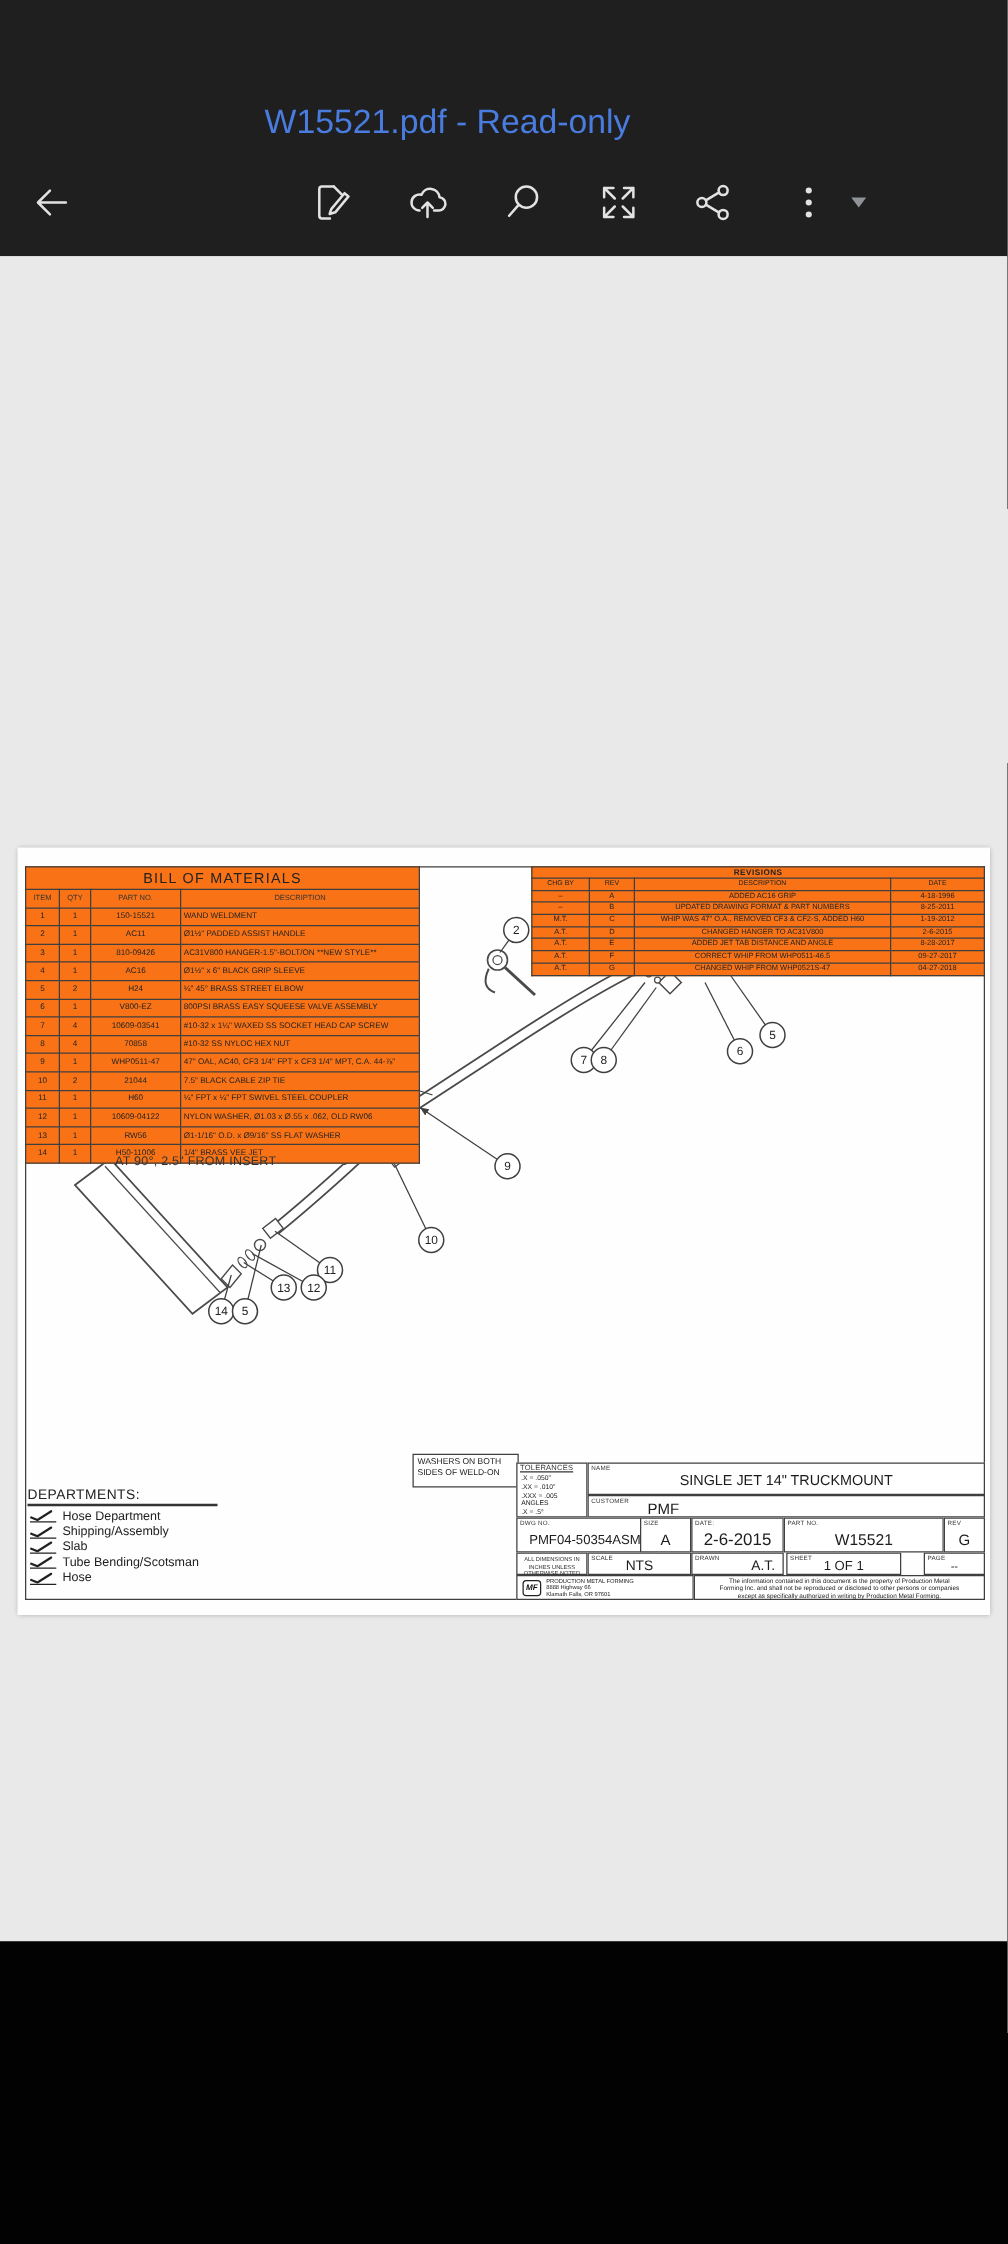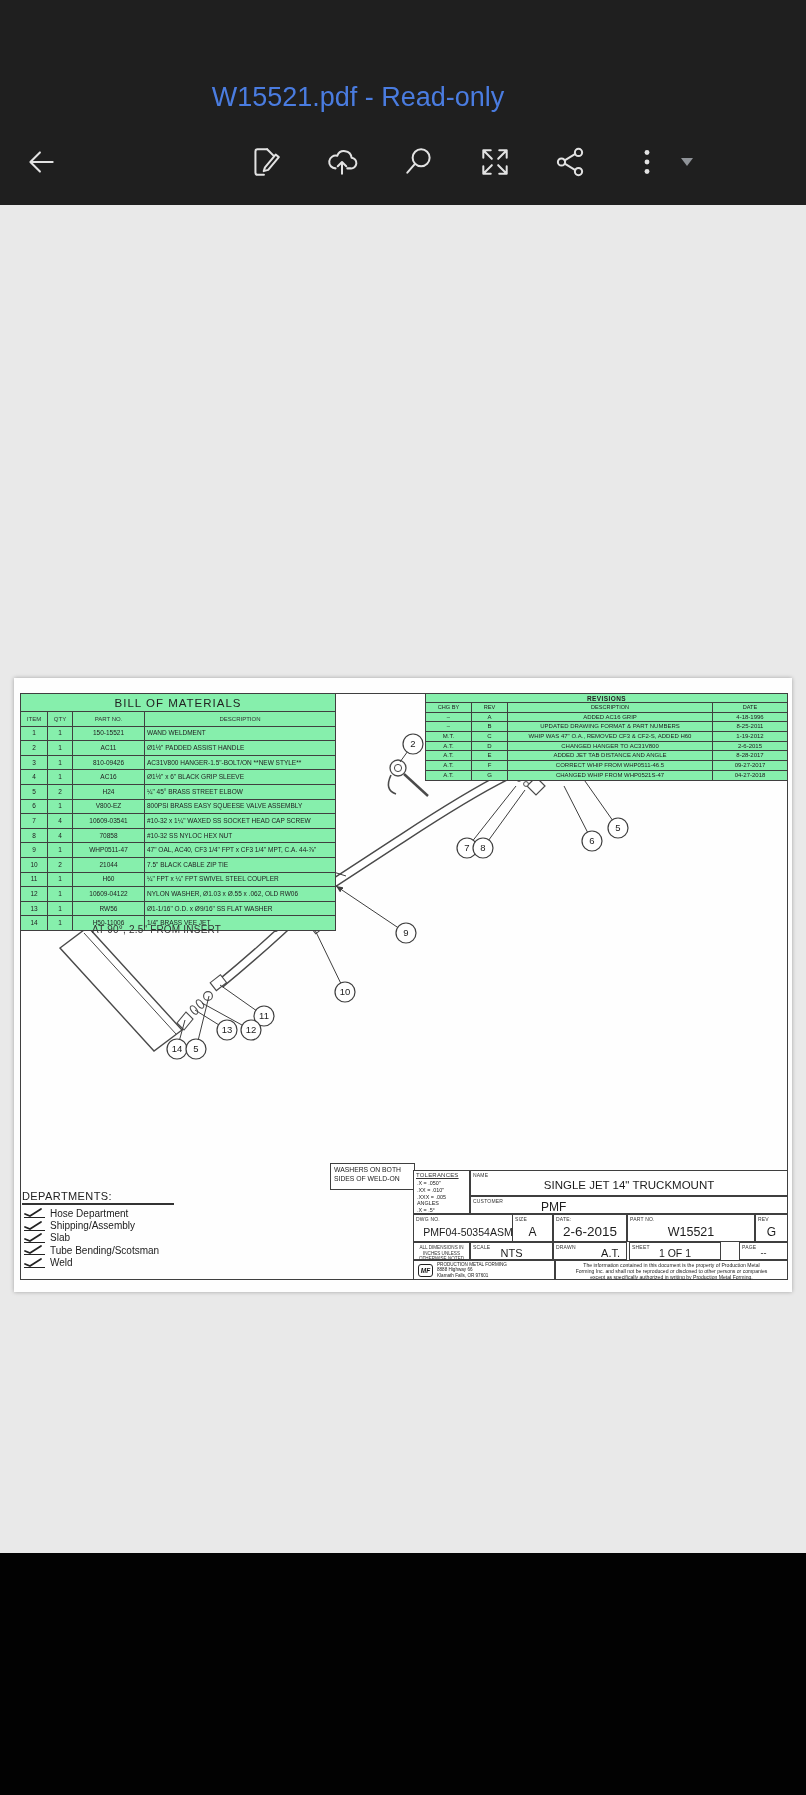--- a/index.html
+++ b/index.html
@@ -20,21 +20,21 @@
   
   .canvas{position:absolute;left:0;top:205px;width:806px;height:1348px;background:#e9e9e9;}
   .bottombar{position:absolute;left:0;top:1553px;width:806px;height:242px;background:#020202;}
   .page{position:absolute;left:14px;top:678px;width:778px;height:614px;background:#fefefe;
         box-shadow:0 0 4px rgba(0,0,0,.3);color:#2b2b2b;}
   .frame{position:absolute;left:6px;top:15px;width:768px;height:587px;border:1.6px solid #3f3f3f;}
   #drawing{position:absolute;left:0;top:0;width:774px;height:614px;}
   .to{stroke:#4a4a4a;stroke-width:9.5;fill:none;}
   .ti{stroke:#ffffff;stroke-width:6.6;fill:none;}
   
-  table{border-collapse:collapse;table-layout:fixed;background:#86efac;}
+  table{border-collapse:collapse;table-layout:fixed;background:#f97316;}
   .bom{position:absolute;left:6px;top:15px;width:315px;font-size:6.5px;}
   .bom th,.bom td{border:1px solid #3f3f3f;padding:0 2px;height:14.6px;line-height:8px;
                   overflow:hidden;white-space:nowrap;font-weight:normal;color:#222;}
   .bom .ttl{height:18px;font-size:11.5px;letter-spacing:1px;text-align:center;}
   .bom thead tr:nth-child(2) th{text-align:center;font-size:6px;color:#333;}
   .bom td:nth-child(-n+3){text-align:center;}
   .bom td:nth-child(4){text-align:left;}
   
   .rev{position:absolute;left:411px;top:15px;width:362px;font-size:6px;}
   .rev th,.rev td{border:1px solid #3f3f3f;padding:0 2px;height:9.7px;line-height:7px;
@@ -431,21 +431,21 @@
           <li>
             <span class="chk"><svg width="18" height="9" viewBox="0 0 18 9">
                 <path d="M1,6 L6,8 L17,1" stroke="#222" stroke-width="1.8" fill="none" stroke-linecap="round"></path>
               </svg></span>
             <span>Tube Bending/Scotsman</span>
           </li>
           <li>
             <span class="chk"><svg width="18" height="9" viewBox="0 0 18 9">
                 <path d="M1,6 L6,8 L17,1" stroke="#222" stroke-width="1.8" fill="none" stroke-linecap="round"></path>
               </svg></span>
-            <span>Weld</span>
+            <span>Hose</span>
           </li>
         </ul>
     </div>
 
     <div class="tblock">
       <div class="cell" style="left:0;top:0;width:57px;height:44px">
         <span class="lbl tol-lbl">TOLERANCES</span>
         <div class="tol-lines" style="margin-top:9px">
             <div>.X = .050"</div>
             <div>.XX = .010"</div>
@@ -453,21 +453,21 @@
             <div>ANGLES</div>
             <div>.X = .5°</div>
           </div>
       </div>
       <div class="cell" style="left:57px;top:0;width:318px;height:26px">
         <span class="lbl">NAME</span>
         <span class="val" style="top:8px;font-size:11.5px">SINGLE JET 14" TRUCKMOUNT</span>
       </div>
       <div class="cell" style="left:57px;top:26px;width:318px;height:18px">
         <span class="lbl">CUSTOMER</span>
-        <span class="val" style="top:3px;left:70px;width:auto;font-size:12px">PMF</span>
+        <span class="val" style="top:3px;left:47px;width:auto;font-size:12px">PMF</span>
       </div>
       <div class="cell" style="left:0;top:44px;width:110px;height:28px">
         <span class="lbl">DWG NO.</span>
         <span class="val" style="top:11px;font-size:10.5px">PMF04-50354ASM</span>
       </div>
       <div class="cell" style="left:99px;top:44px;width:41px;height:28px">
         <span class="lbl">SIZE</span>
         <span class="val" style="top:10px;font-size:12px">A</span>
       </div>
       <div class="cell" style="left:140px;top:44px;width:74px;height:28px">

